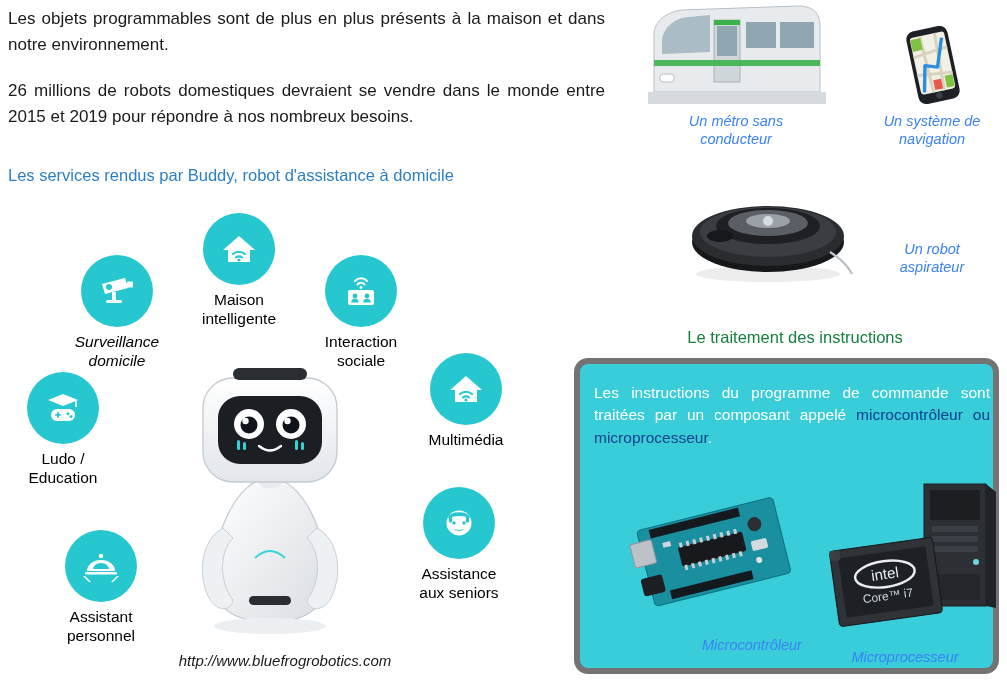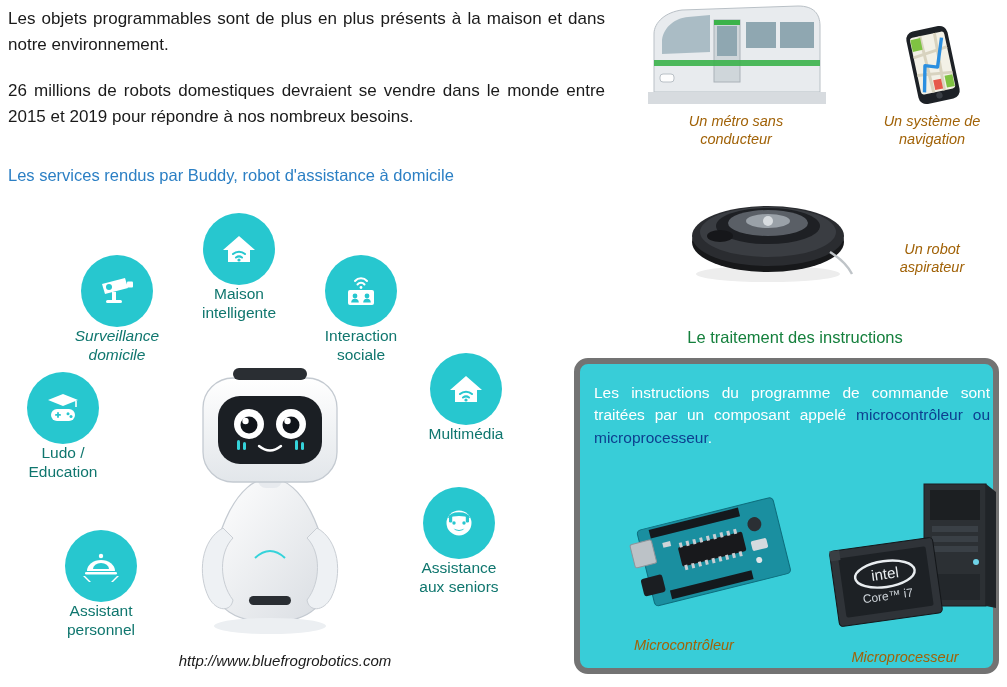--- a/index.html
+++ b/index.html
@@ -40,22 +40,23 @@
   .bubble-group { position: absolute; text-align: center; }
   .bubble {
     width: 72px; height: 72px; border-radius: 50%;
     background: #27c7cf;
     margin: 0 auto;
     display: flex; align-items: center; justify-content: center;
     color: #ffffff;
   }
   .bubble svg { display:block; }
   .bubble-label {
+    margin-top: 6px;
     font-size: 15.5px;
-    color: #0f766e;
+    color: #000000;
     line-height: 1.2;
     white-space: pre-line;
   }
 
   #bub-surveillance { left: 46px; top: 255px; width: 142px; font-style: italic; }
   #bub-maison       { left: 168px; top: 213px; width: 142px; }
   #bub-interaction  { left: 290px; top: 255px; width: 142px; }
   #bub-multimedia   { left: 395px; top: 353px; width: 142px; }
   #bub-ludo         { left: 0px;  top: 372px; width: 126px; }
   #bub-assistance   { left: 388px; top: 487px; width: 142px; }
@@ -67,29 +68,29 @@
   #robot-url {
     position: absolute; left: 120px; top: 652px; width: 330px;
     text-align: center; font-style: italic; font-size: 15px; color: #1a1a1a;
   }
 
   
   .photo-caption {
     position: absolute;
     font-style: italic;
     font-size: 14.5px;
-    color: #a16207;
+    color: #3b82f6;
     text-align: center;
     line-height: 1.25;
     white-space: pre-line;
   }
   #cap-metro { left: 648px; top: 112px; width: 176px; }
   #cap-nav   { left: 862px; top: 112px; width: 140px; }
   #cap-aspi  { left: 862px; top: 240px; width: 140px; text-align: center; }
-  #cap-micro { left: 594px; top: 636px; width: 180px; }
+  #cap-micro { left: 662px; top: 636px; width: 180px; }
   #cap-proc  { left: 810px; top: 648px; width: 190px; }
 
   .photo { position: absolute; }
 
   
   #ph-metro { left: 648px; top: 0px; width: 178px; height: 104px; }
   
   #ph-phone { left: 892px; top: 24px; width: 82px; height: 82px; }
   
   #ph-roomba { left: 680px; top: 190px; width: 176px; height: 96px; }

